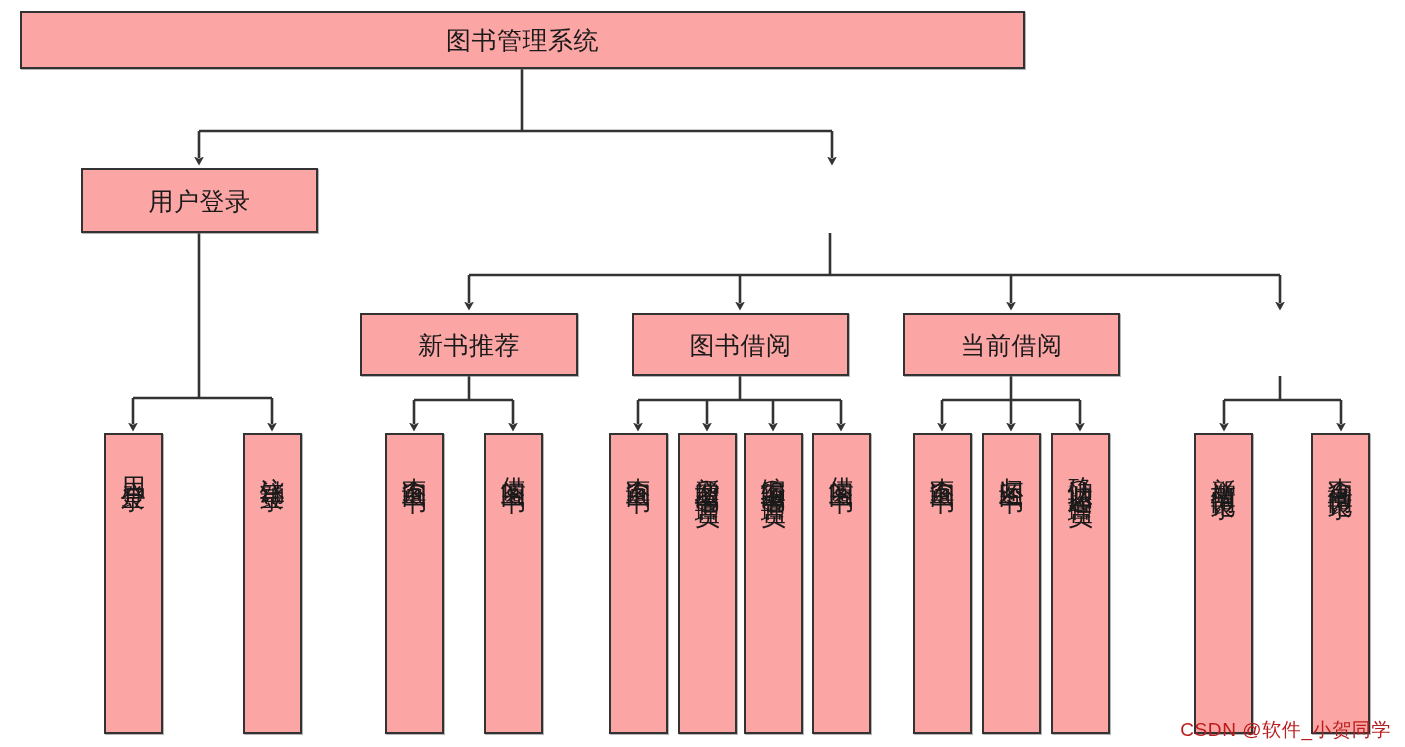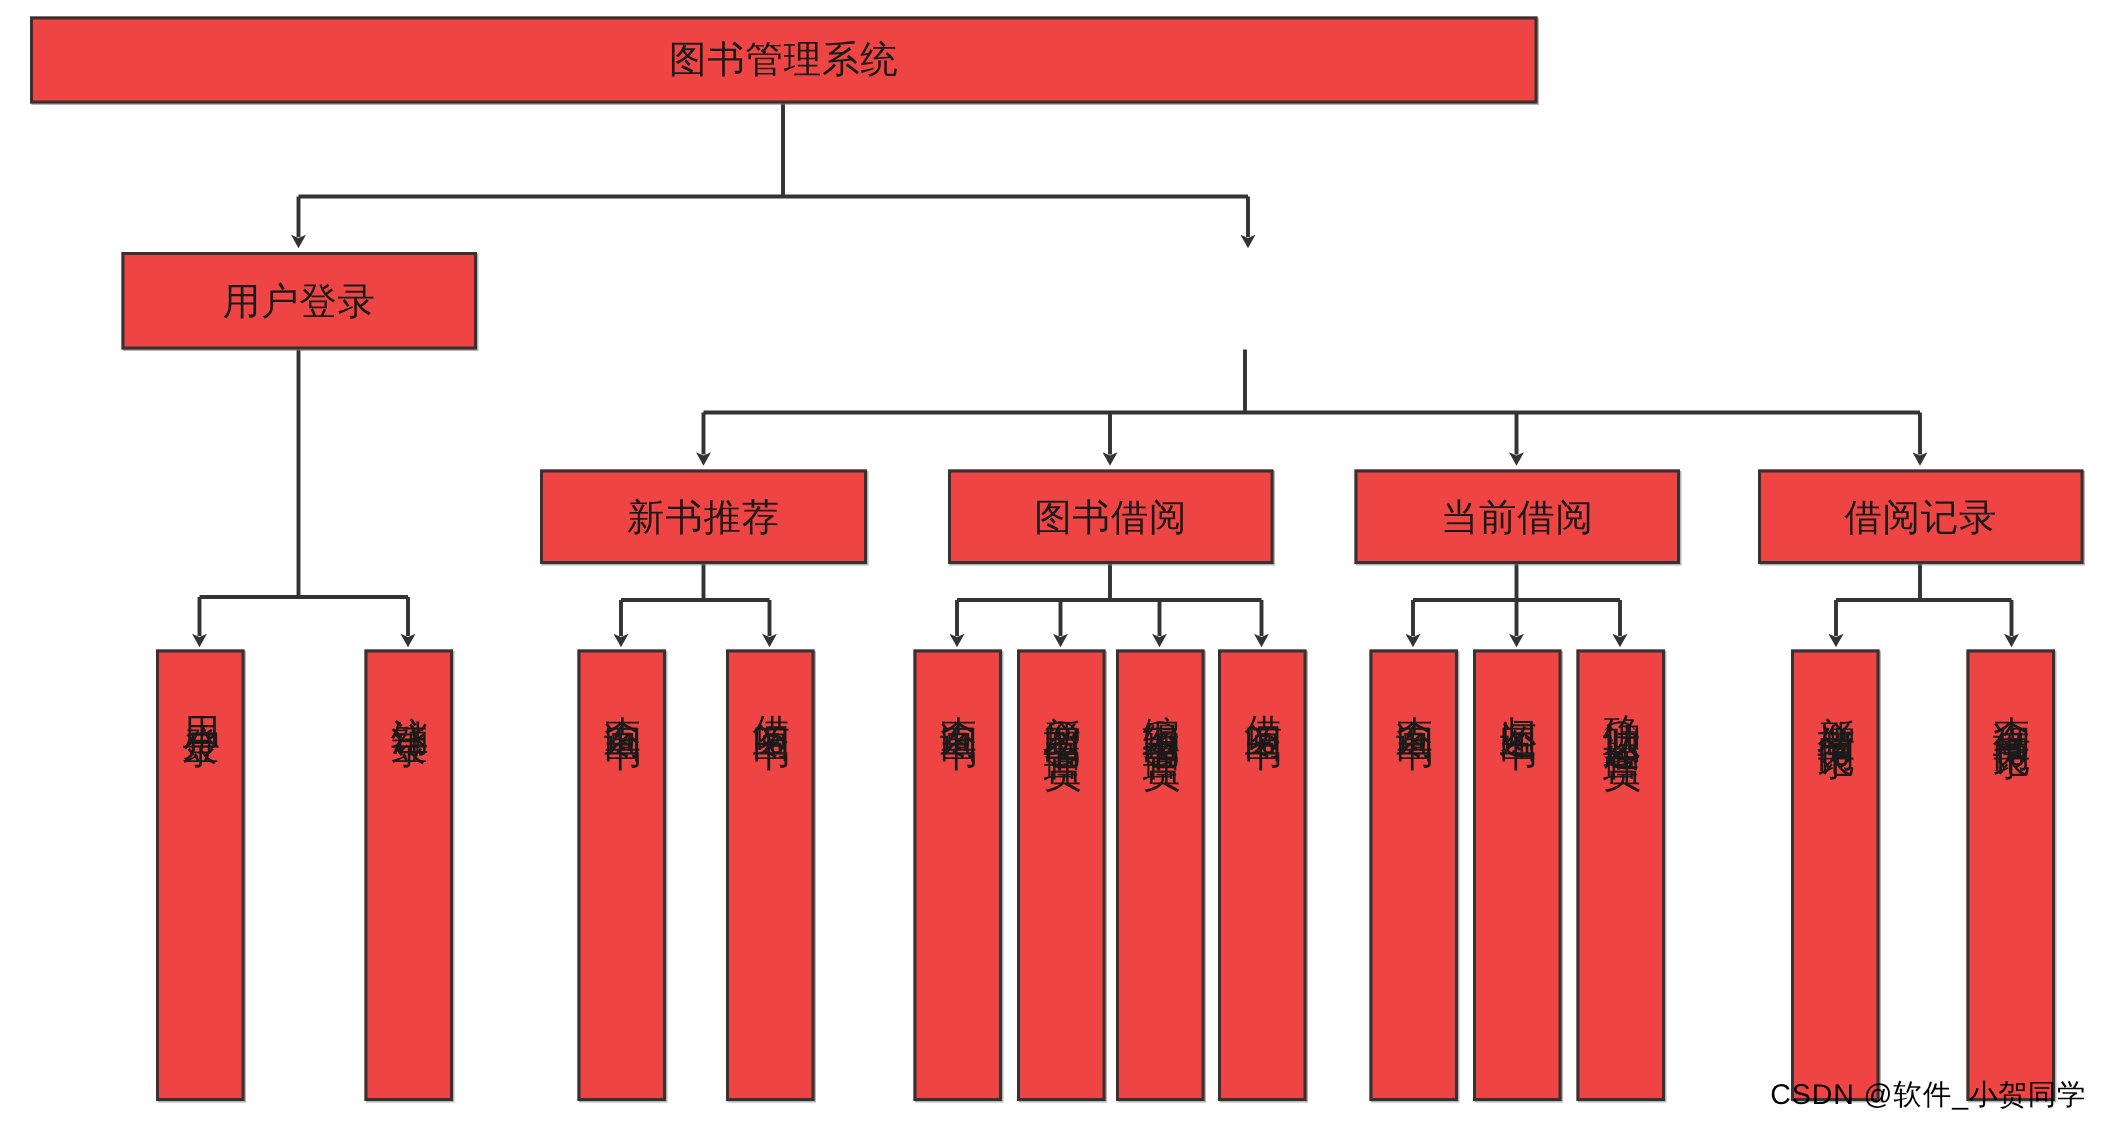--- a/index.html
+++ b/index.html
@@ -4,21 +4,21 @@
 <style>
   html,body{margin:0;padding:0;background:#ffffff;}
   body{
     width:1405px;height:747px;overflow:hidden;
     font-family:"Liberation Sans","DejaVu Sans",sans-serif;
   }
   #diagram-root{position:relative;width:1405px;height:747px;background:#fff;}
   svg#wires{position:absolute;left:0;top:0;width:1405px;height:747px;}
   .node{
     position:absolute;
-    background:#ef4444;
+    background:#fca5a5;
     border:2.5px solid #333333;
     box-sizing:border-box;
     display:flex;align-items:center;justify-content:center;
     box-shadow:1px 1px 0 rgba(120,120,120,.55);
   }
   .node .label{
     color:#1a1a1a;
     text-align:center;
     line-height:1.28;
     white-space:nowrap;
@@ -32,21 +32,21 @@
     text-orientation:upright;
     font-size:25px;
     line-height:1.05;
     letter-spacing:4px;
     white-space:normal;
   }
   #watermark{
     position:absolute;
     right:14px;bottom:4px;
     font-size:19px;
-    color:#000000;
+    color:#b91c1c;
     letter-spacing:.6px;
     white-space:nowrap;
     pointer-events:none;
   }
 </style>
 </head>
 <body>
 
 <div id="diagram-root">
 
@@ -110,23 +110,20 @@
 
   <div class="node horiz" style="left:360px;top:313px;width:218px;height:63px;align-items:center;">
     <span class="label">新书推荐</span>
   </div>
   <div class="node horiz" style="left:903px;top:313px;width:217px;height:63px;">
     <span class="label">当前借阅</span>
   </div>
   <div class="node horiz" style="left:632px;top:313px;width:217px;height:63px;">
     <span class="label">图书借阅</span>
   </div>
-  <div class="node horiz" style="left:1172px;top:313px;width:217px;height:63px;">
-    <span class="label">借阅记录</span>
-  </div>
 
   <div class="node leaf" style="left:104px;top:433px;width:59px;height:301px;">
     <span class="label">用户登录</span>
   </div>
   <div class="node leaf" style="left:243px;top:433px;width:59px;height:301px;">
     <span class="label">注销登录</span>
   </div>
 
   <div class="node leaf" style="left:385px;top:433px;width:59px;height:301px;">
     <span class="label">查询图书</span>

